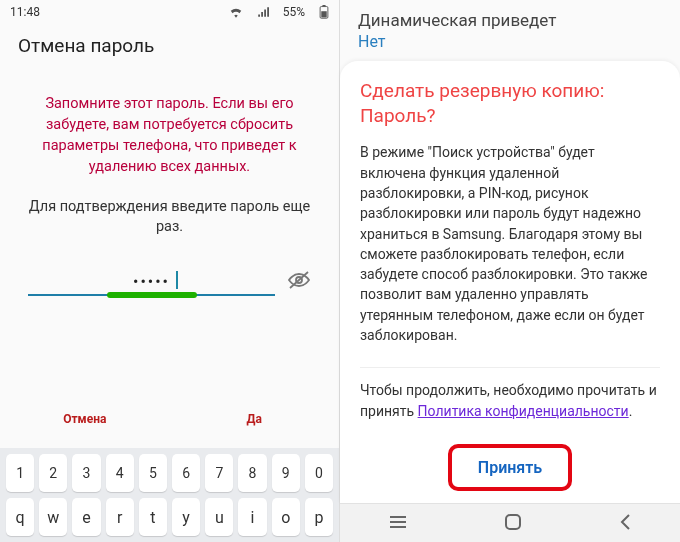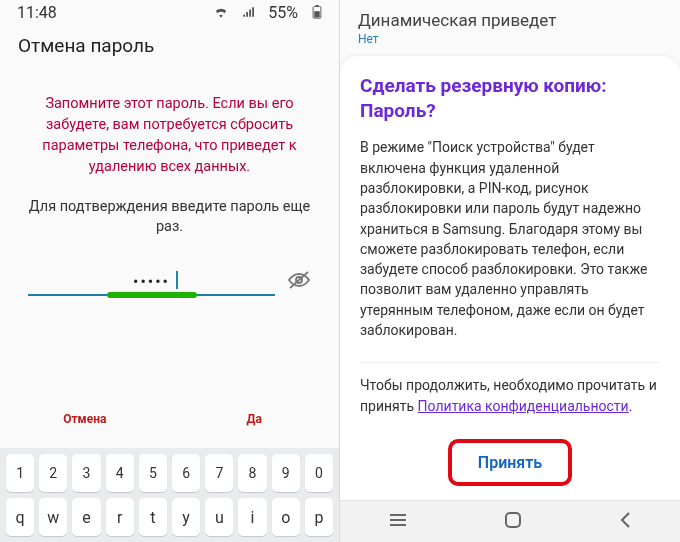--- a/index.html
+++ b/index.html
@@ -27,22 +27,22 @@
     border-right: 1px solid #ddd;
   }
   .phone:last-child { border-right: none; }
 
   
   .statusbar {
     height: 24px;
     display: flex;
     align-items: center;
     justify-content: space-between;
-    padding: 0 17px;
-    font-size: 16px;
+    padding: 0 10px;
+    font-size: 12px;
     color: #333;
   }
   .statusbar .right { display: flex; align-items: center; gap: 14px; }
   .statusbar .right svg { display:block; }
 
   .title {
     font-size: 19px;
     font-weight: 400;
     color: #222;
     padding: 10px 18px 6px;
@@ -153,38 +153,38 @@
   
   .right-top {
     padding: 10px 18px 4px;
   }
   .rtitle {
     font-size: 17px;
     color: #444;
     font-weight: 400;
   }
   .rno {
-    font-size: 12px;
+    font-size: 16px;
     color: #2a7fbf;
     margin-top: 2px;
   }
   .sheet {
     background: #fff;
     border-radius: 18px 18px 0 0;
     margin-top: 6px;
     flex: 1 1 auto;
     display: flex;
     flex-direction: column;
     padding: 18px 20px 12px;
     box-shadow: 0 -1px 4px rgba(0,0,0,.06);
   }
   .stitle {
     font-size: 19px;
-    font-weight: 700;
-    color: #6d28d9;
+    font-weight: 400;
+    color: #ef4444;
     line-height: 1.3;
     margin-bottom: 14px;
   }
   .sbody {
     font-size: 14px;
     color: #333;
     line-height: 1.45;
     margin-bottom: 14px;
     flex: 0 0 auto;
   }

